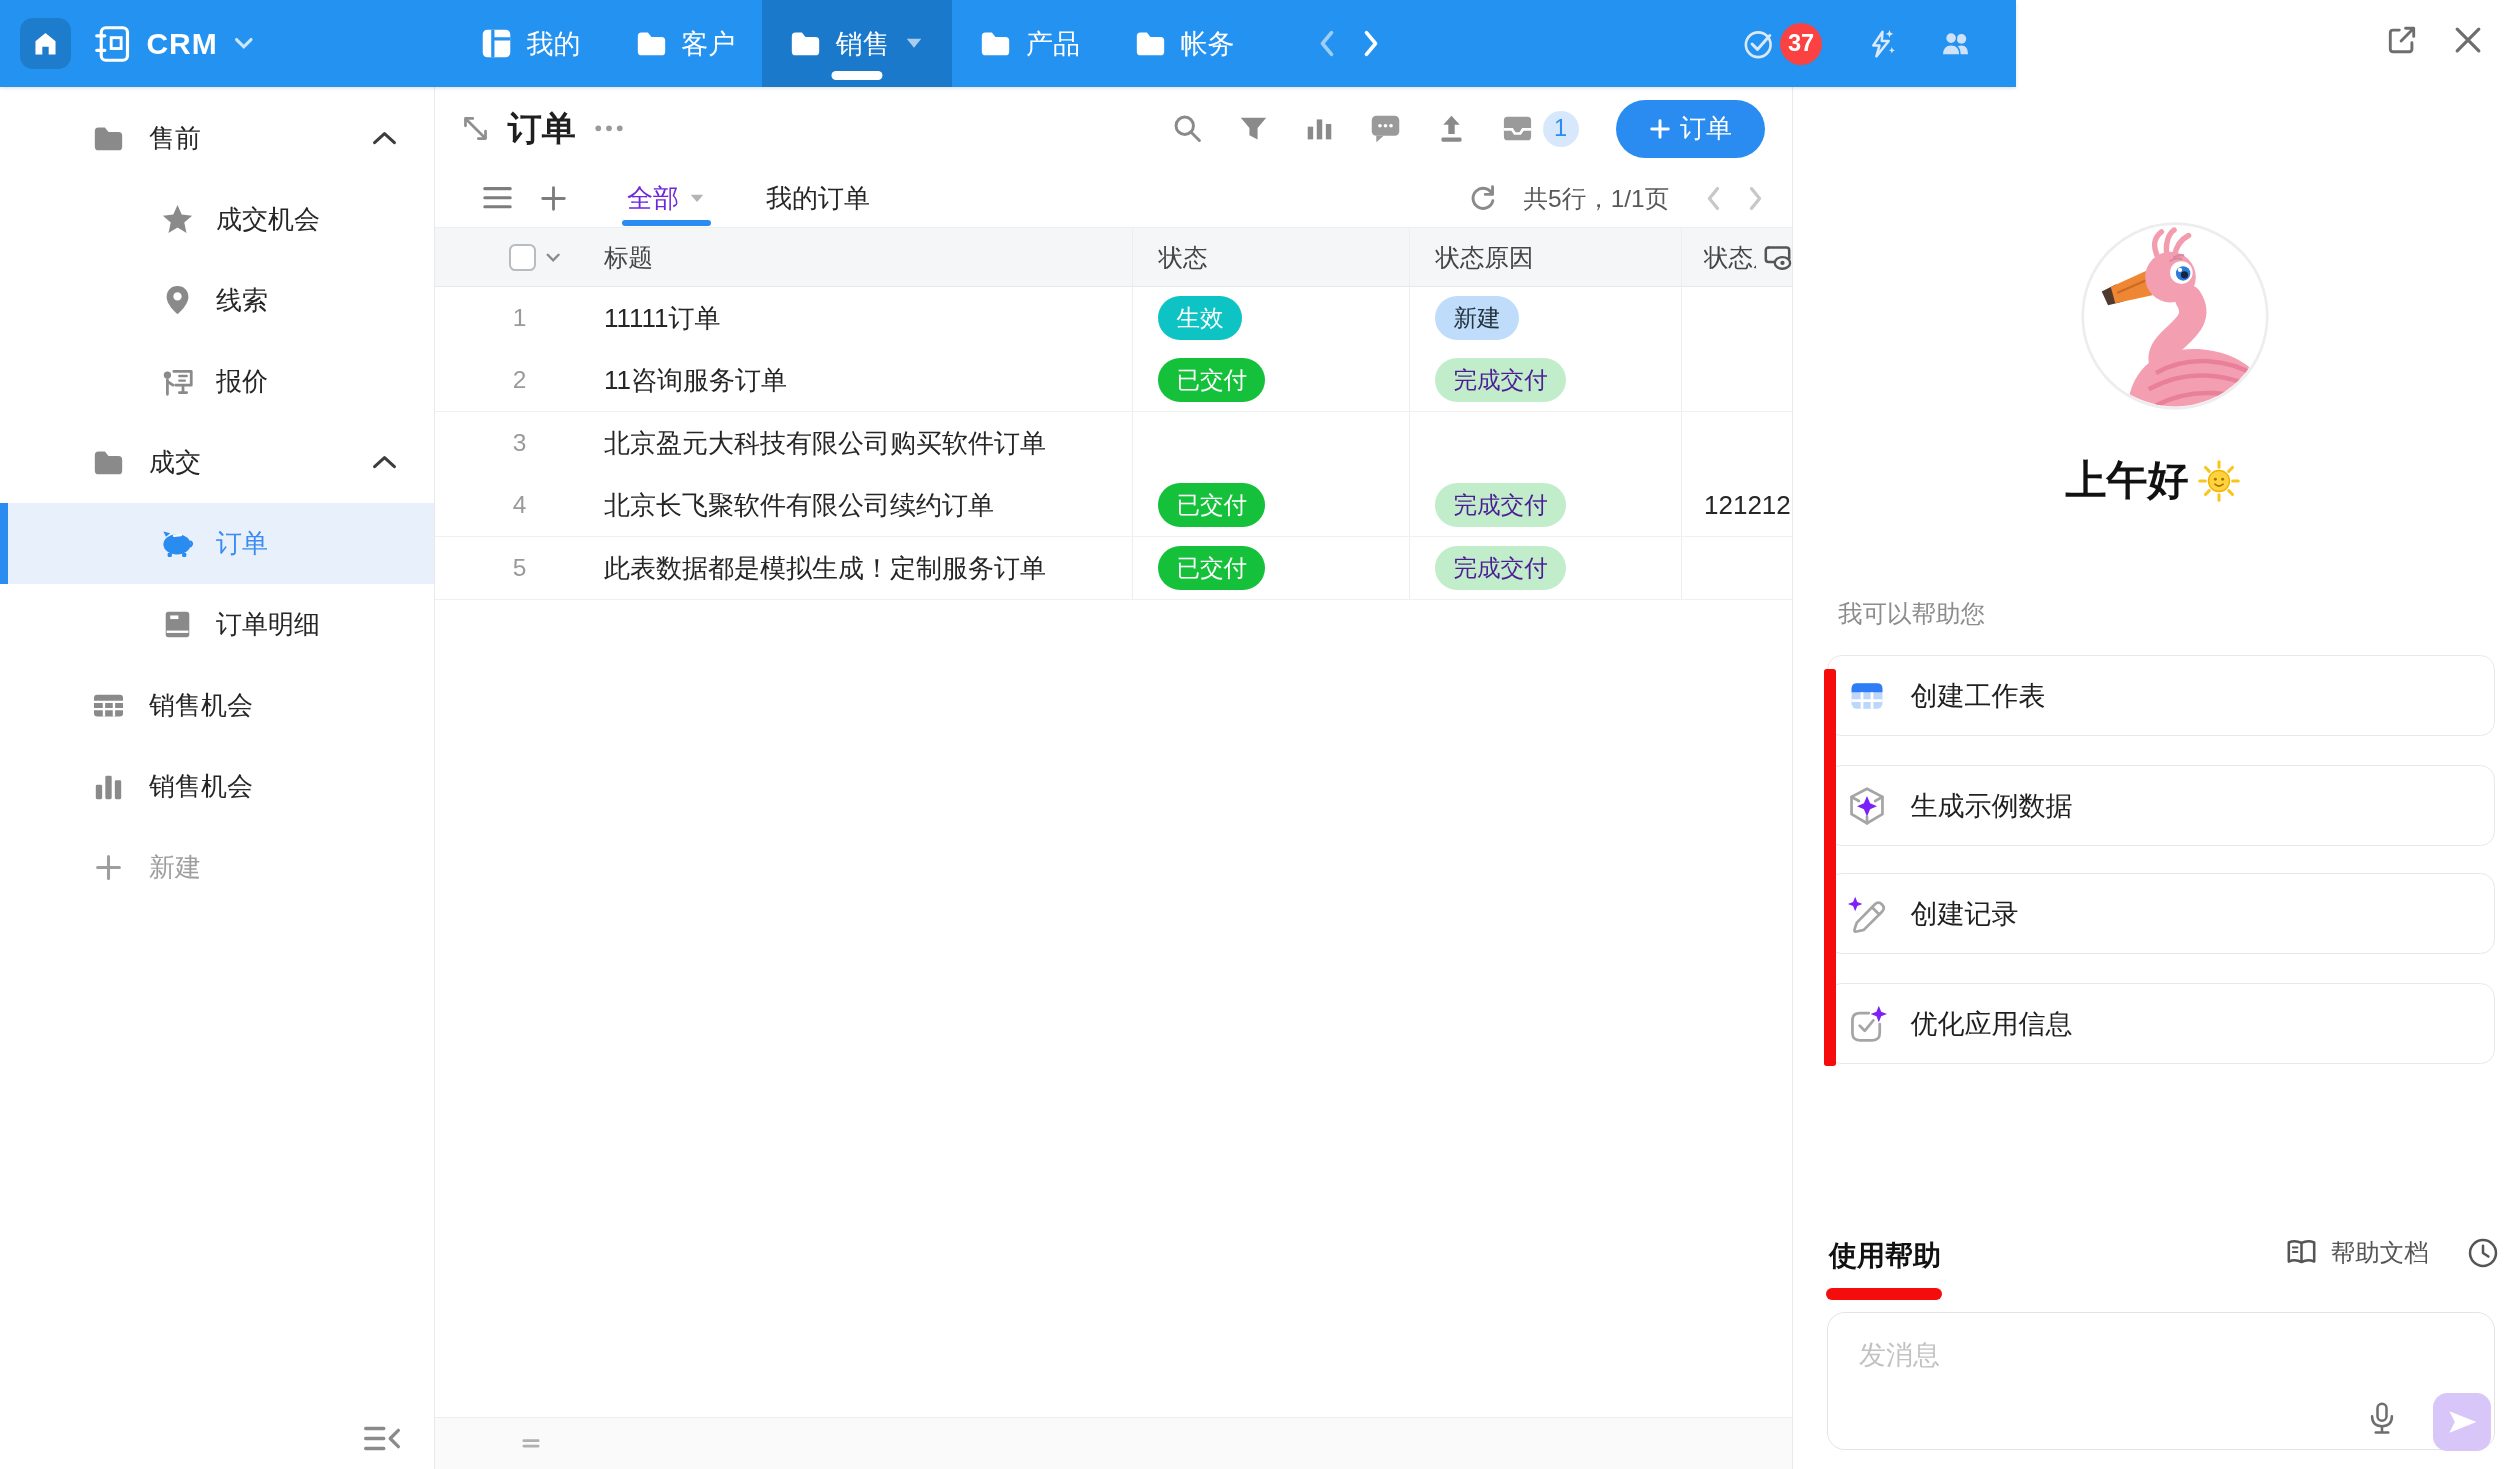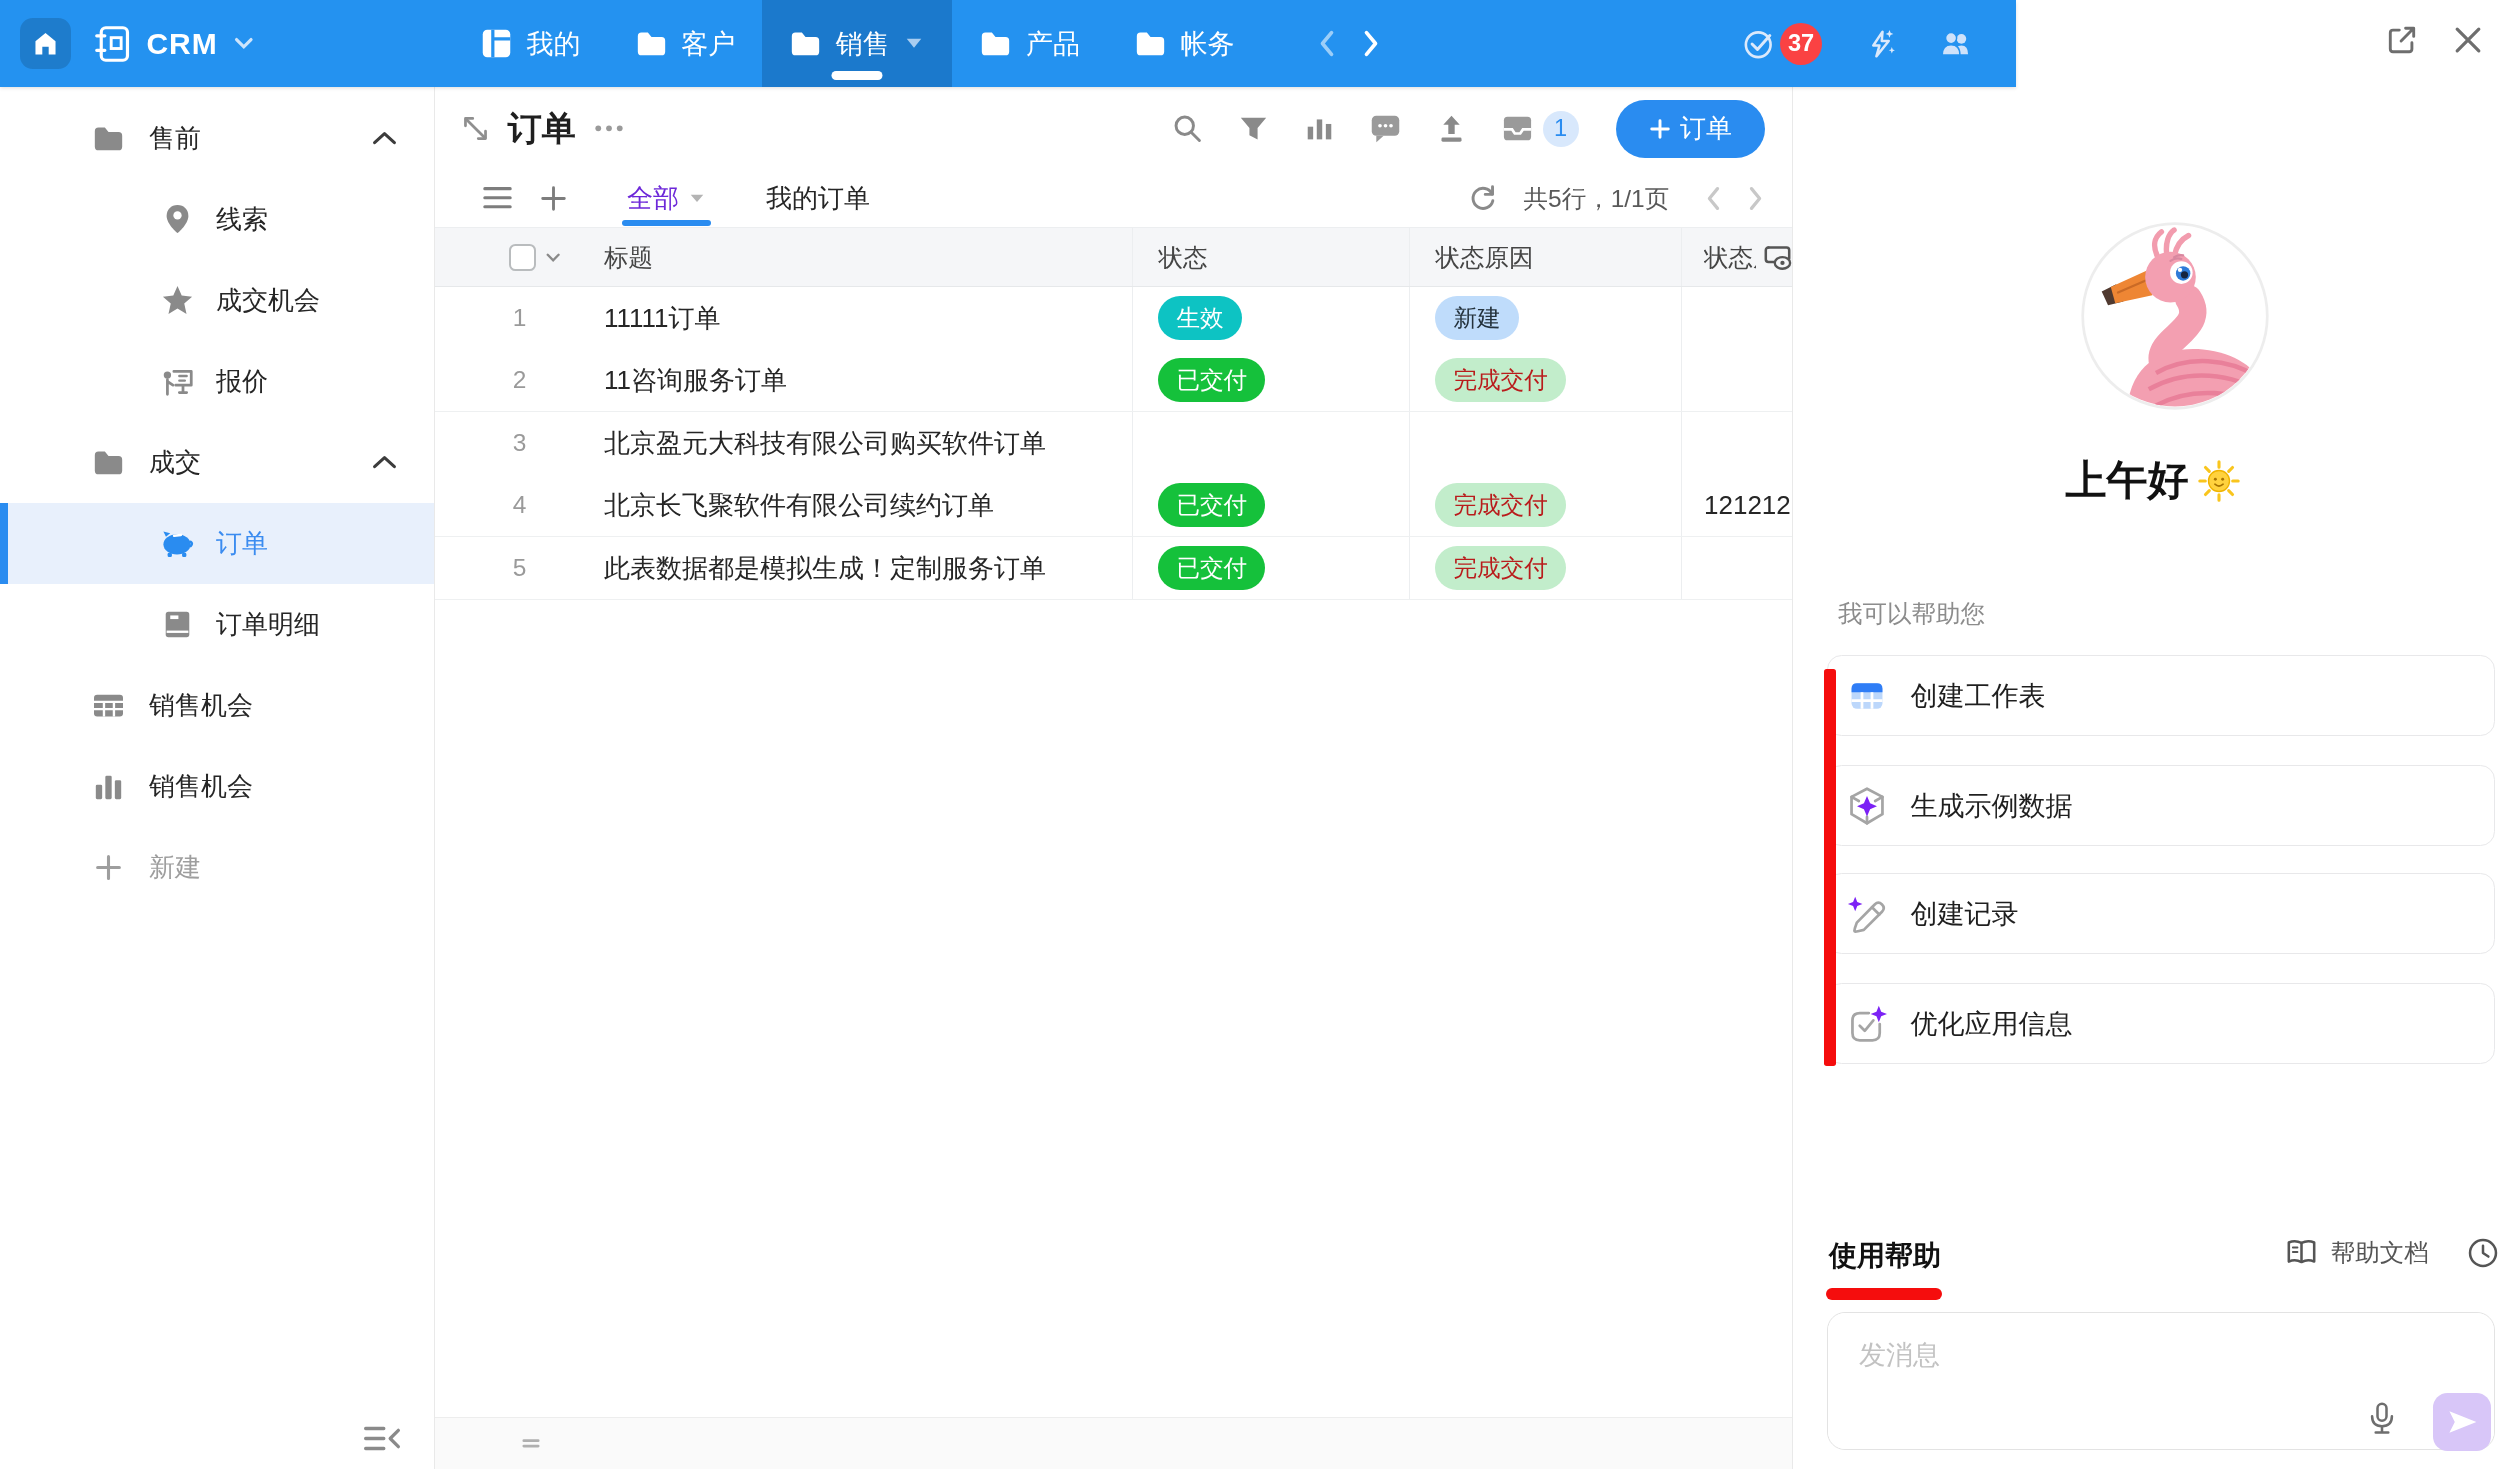--- a/index.html
+++ b/index.html
@@ -75,21 +75,21 @@
   .c-extra  { left:1246px; width:111px; border-left:1.8px solid #eceef0; padding-left:22px; }
   .data-row { background:#fff; border-bottom:1.8px solid #eef0f1; font-size:26px; }
   .hdr-numcell { justify-content:flex-start; padding-left:74px; gap:9px; }
   .checkbox { width:27px; height:27px; border:2.7px solid #b9bcbe; border-radius:6.3px; background:#fff; cursor:pointer; }
   .clip-hdr { max-width:83px; overflow:hidden; white-space:nowrap; display:inline-block; }
   .pill { display:inline-flex; align-items:center; height:44px; padding:0 18px; border-radius:23px; font-size:23.6px; }
   .pill:empty { display:none; }
   .pill[data-variant="teal"]       { background:#0dc3c3; color:#fff; }
   .pill[data-variant="green"]      { background:#15c13b; color:#fff; }
   .pill[data-variant="lightblue"]  { background:#bfdcfb; color:#24323c; }
-  .pill[data-variant="lightgreen"] { background:#c2edcb; color:#b91c1c; }
+  .pill[data-variant="lightgreen"] { background:#c2edcb; color:#4c1d95; }
   .main-footer { position:absolute; left:0; bottom:0; width:100%; height:52px; background:#fafafa;
     border-top:1.8px solid #ededed; display:flex; align-items:center; }
 
   
   #panel { position:absolute; left:1792px; top:0; width:720px; height:1469px; background:#fff;
     border-left:1.8px solid #e9e9e9; }
   .panel-top-ico { position:absolute; top:22px; cursor:pointer; }
   .avatar { position:absolute; left:287px; top:221px; width:190px; height:190px; }
   .greeting { position:absolute; left:0; top:453px; width:100%; text-align:left; font-size:41px;
     font-weight:bold; color:#111; display:flex; justify-content:center; align-items:center; gap:9px; }
@@ -239,34 +239,34 @@
       </span>
       <span class="lbl">售前</span>
       <span class="grp-chevron">
         <svg width="27" height="16.3" viewBox="0 0 30 18">
             <path d="M4 14 L15 4 L26 14" fill="none" stroke="#3c3c3c" stroke-width="3.4" stroke-linecap="round" stroke-linejoin="round"></path>
           </svg>
       </span>
     </div>
     <div class="side-item sub">
       <span class="ico">
+        <svg width="33" height="31" viewBox="0 0 36 34">
+            <path d="M18 1 L22.6 11.6 L34 12.8 L25.4 20.4 L27.9 31.8 L18 25.8 L8.1 31.8 L10.6 20.4 L2 12.8 L13.4 11.6 Z" fill="#8a8a8a"></path>
+          </svg>
+      </span>
+      <span class="lbl">成交机会</span>
+    </div>
+    <div class="side-item sub">
+      <span class="ico">
         <svg width="29" height="33" viewBox="0 0 32 36">
             <path d="M16 2 C8.8 2 4 7.2 4 14 C4 23 16 33 16 33 C16 33 28 23 28 14 C28 7.2 23.2 2 16 2 Z" fill="#8a8a8a"></path>
             <circle cx="16" cy="13.5" r="4.6" fill="#fff"></circle>
           </svg>
       </span>
       <span class="lbl">线索</span>
-    </div>
-    <div class="side-item sub">
-      <span class="ico">
-        <svg width="33" height="31" viewBox="0 0 36 34">
-            <path d="M18 1 L22.6 11.6 L34 12.8 L25.4 20.4 L27.9 31.8 L18 25.8 L8.1 31.8 L10.6 20.4 L2 12.8 L13.4 11.6 Z" fill="#8a8a8a"></path>
-          </svg>
-      </span>
-      <span class="lbl">成交机会</span>
     </div>
     <div class="side-item sub">
       <span class="ico">
         <svg width="33" height="33" viewBox="0 0 36 36">
           <circle cx="7" cy="11" r="4" fill="#8a8a8a"></circle>
           <path d="M7 16 V32 M7 18 L13 22" stroke="#8a8a8a" stroke-width="3" stroke-linecap="round"></path>
           <path d="M14 7 H33 V22 H16 M24 22 V30 M20 30 H28" fill="none" stroke="#8a8a8a" stroke-width="3" stroke-linecap="round" stroke-linejoin="round"></path>
           <path d="M20 12 H28 M20 17 H26" stroke="#8a8a8a" stroke-width="2.6" stroke-linecap="round"></path>
         </svg>
       </span>

